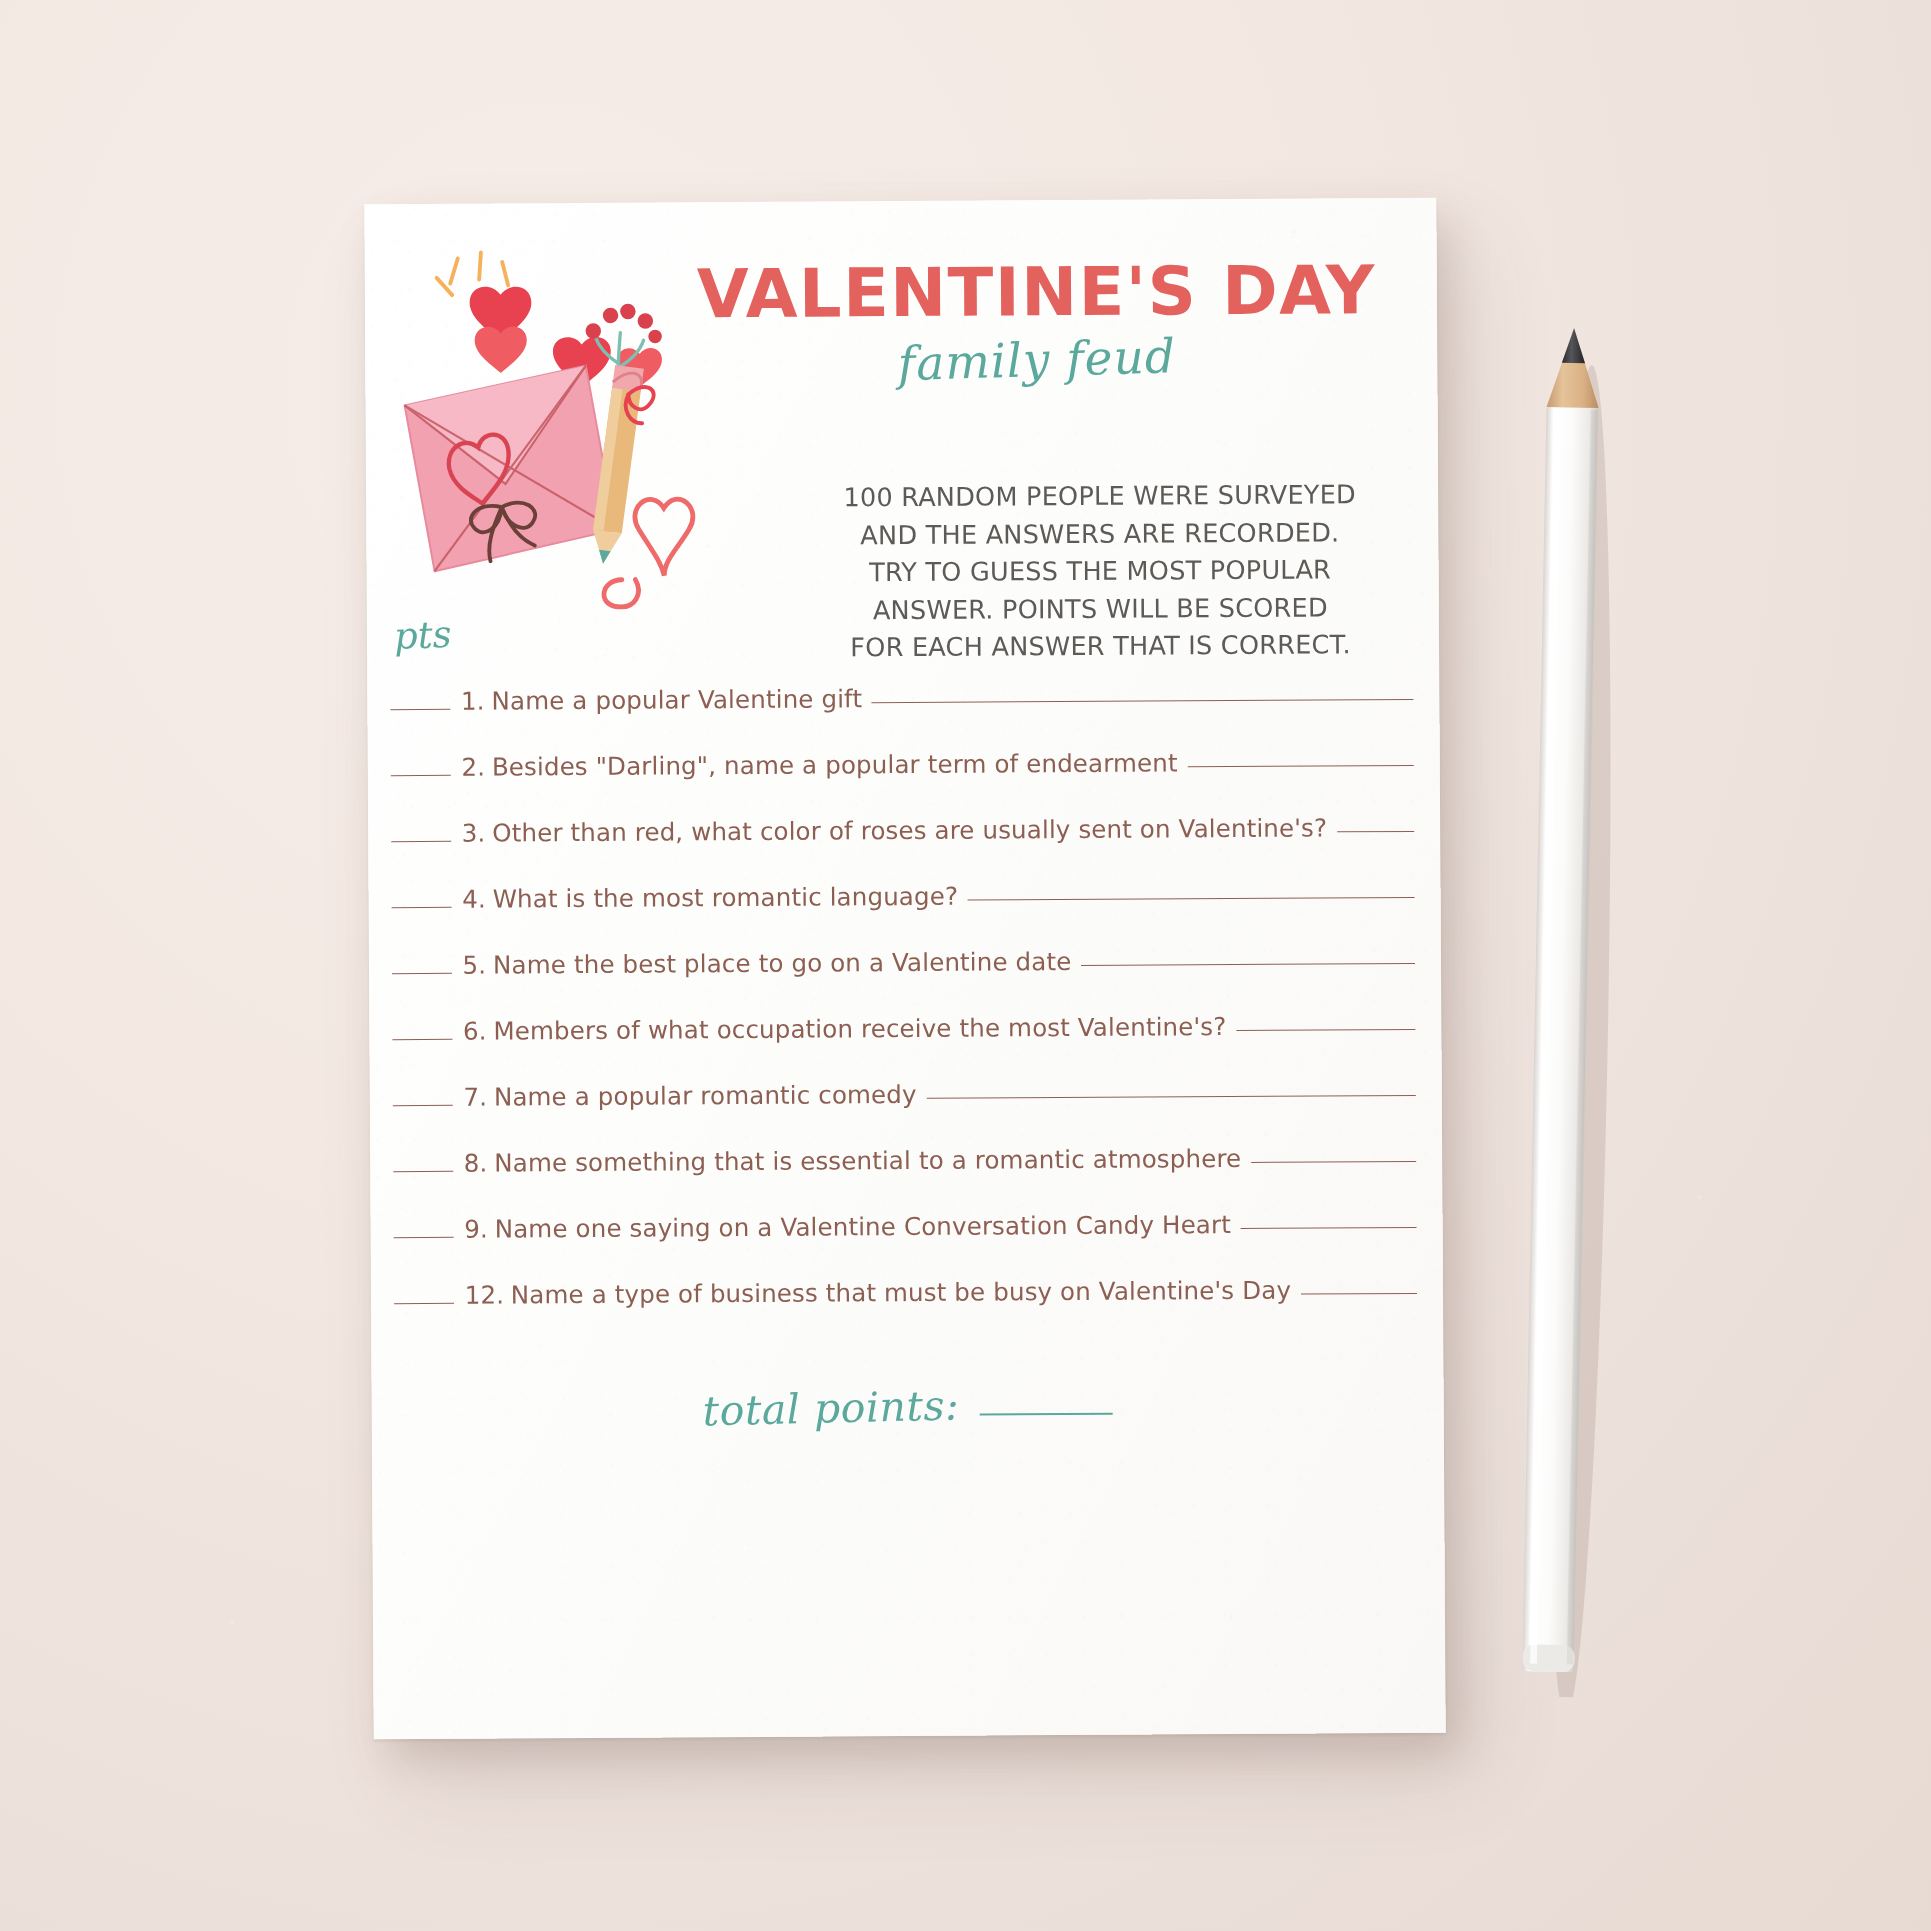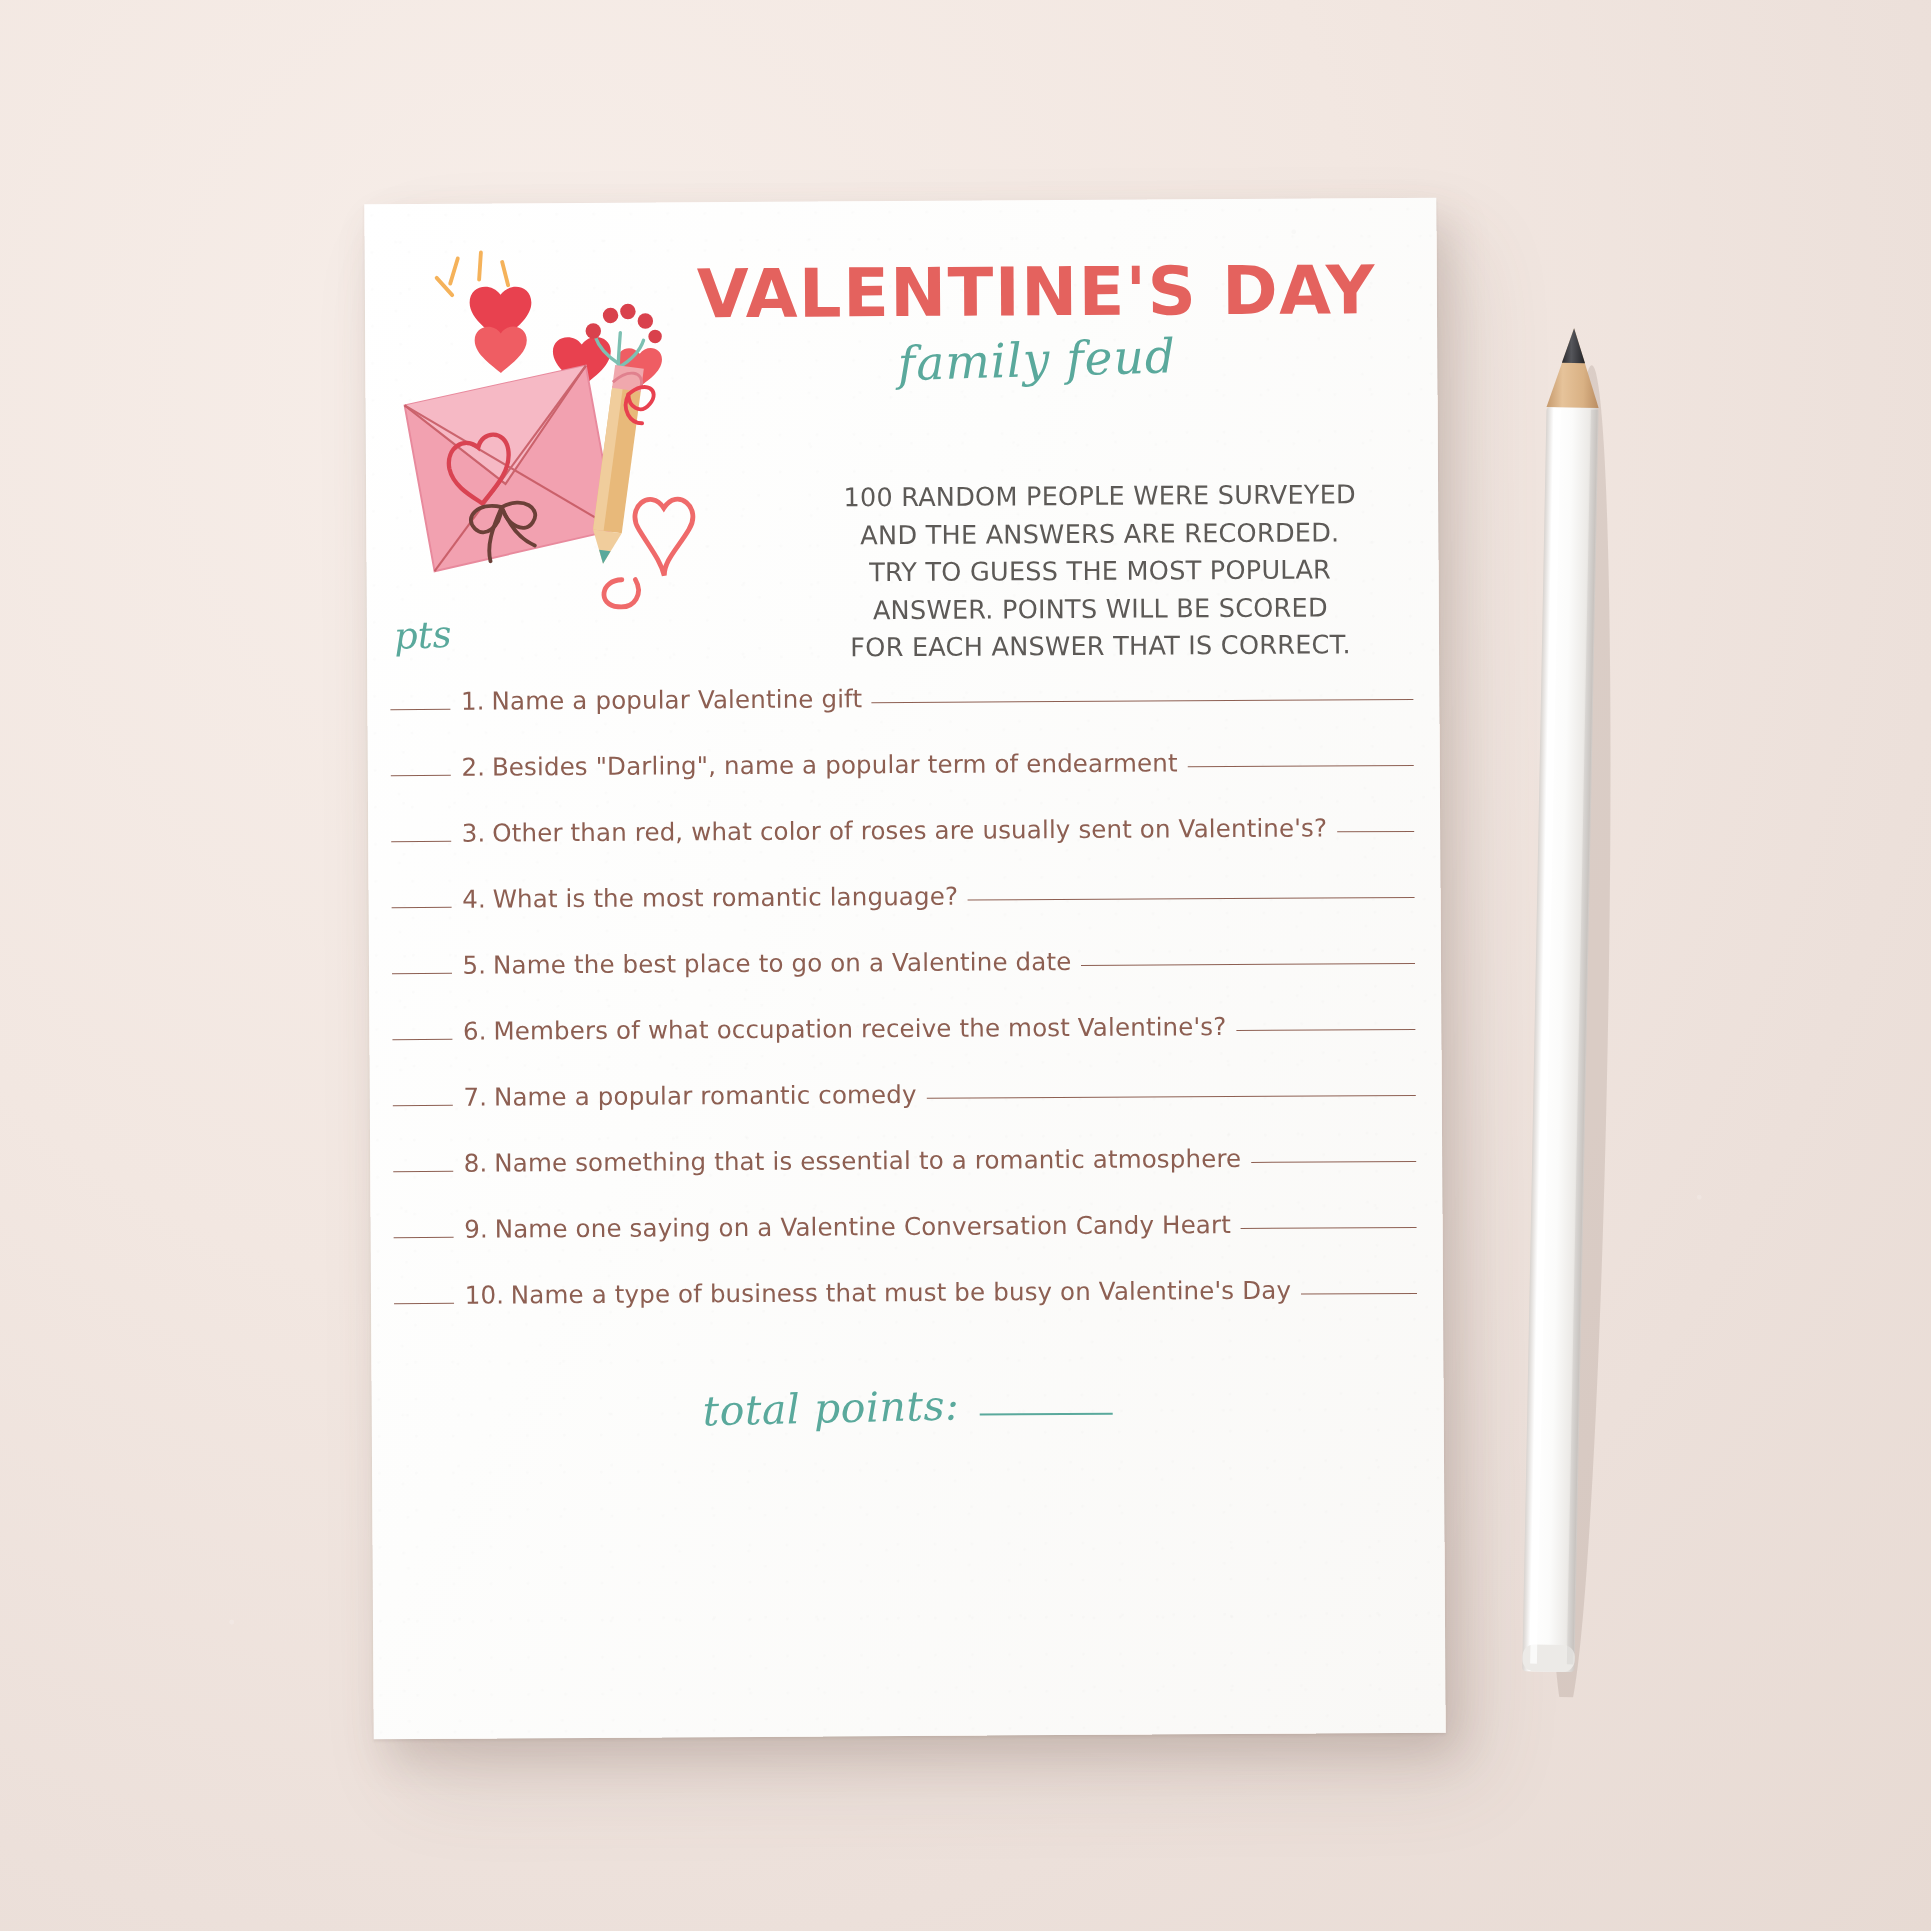--- a/index.html
+++ b/index.html
@@ -349,21 +349,21 @@
 
         <div class="q-row">
           <span class="q-pts-line"></span>
           <span class="q-text">9.</span>
           <span class="q-text" style="margin-left:6.8px">Name one saying on a Valentine Conversation Candy Heart</span>
           <span class="q-fill"></span>
         </div>
 
         <div class="q-row">
           <span class="q-pts-line"></span>
-          <span class="q-text">10.</span>
+          <span class="q-text">12.</span>
           <span class="q-text" style="margin-left:6.8px">Name a type of business that must be busy on Valentine's Day</span>
           <span class="q-fill"></span>
         </div>
 
       </div>
 
       <div id="total">
         <span id="total-label">total points:</span>
         <span id="total-line"></span>
       </div>

